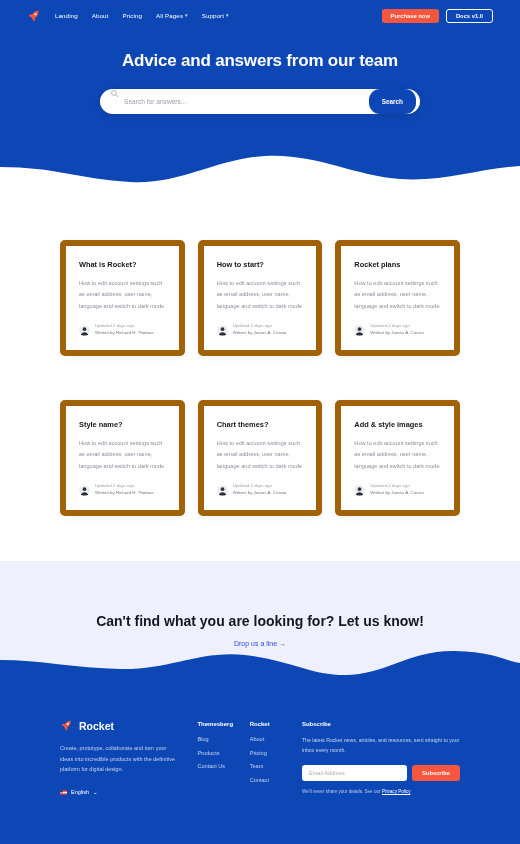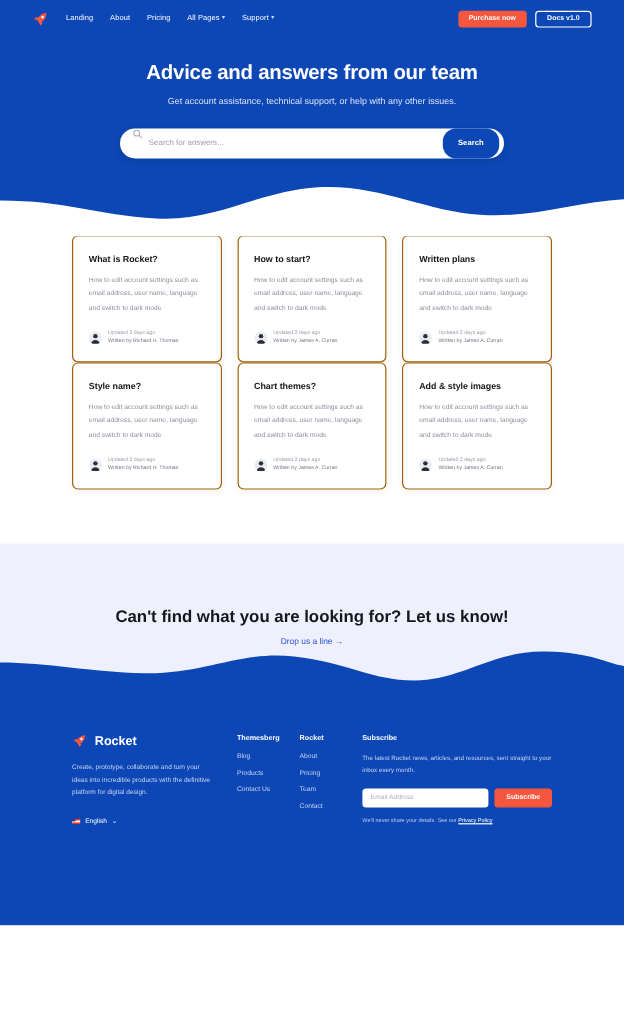--- a/index.html
+++ b/index.html
@@ -70,23 +70,24 @@
 
   
   .content { padding: 0 60px; background: #fff; }
   .section-title {
     font-size: 8.5px; font-weight: bold; color: #16171c;
     margin-top: 42px; margin-bottom: 14px;
   }
   .card-row { display: flex; gap: 13px; }
   .card {
     flex: 1 1 0; background: #fff;
-    border: 1px solid #a16207; border-radius: 5px;
+    border: 6px solid #a16207; border-radius: 5px;
     padding: 14px 13px 13px;
     box-shadow: 0 2px 7px rgba(22,34,80,.055);
+    margin-top: 44px;
   }
   .card-title { font-size: 7.4px; font-weight: bold; color: #16171c; margin-bottom: 9px; }
   .card-desc { font-size: 5.6px; line-height: 2.05; color: #8a8f9c; }
   .card-meta { display: flex; align-items: center; margin-top: 11px; gap: 5px; }
   .avatar { width: 11px; height: 11px; border-radius: 50%; flex: 0 0 auto; display:block; }
   .meta-text { line-height: 1.55; }
   .meta-updated { font-size: 4.4px; color: #9aa0ac; display: block; }
   .meta-author { font-size: 4.4px; color: #6e7480; display: block; }
 
   
@@ -167,21 +168,20 @@
         </a>
       </div>
       <div class="nav-right">
         <button class="btn-purchase">Purchase now</button>
         <button class="btn-docs">Docs v1.0</button>
       </div>
     </nav>
 
     <div class="hero-inner">
       <h1 class="hero-title">Advice and answers from our team</h1>
-      <p class="hero-sub">Get account assistance, technical support, or help with any other issues.</p>
 
       <div class="search-wrap">
         <svg class="search-icon" viewBox="0 0 24 24">
           <circle cx="10.5" cy="10.5" r="6.5" fill="none" stroke="#6b7280" stroke-width="2.4"></circle>
           <line x1="15.5" y1="15.5" x2="21" y2="21" stroke="#6b7280" stroke-width="2.4" stroke-linecap="round"></line>
         </svg>
         <input class="search-input" type="text" placeholder="Search for answers..." style="">
         <button class="btn-search">Search</button>
       </div>
     </div>
@@ -222,21 +222,21 @@
             <path d="M3.5 23c1.4-4.6 4.6-7 8.5-7s7.1 2.4 8.5 7z" fill="#2b2f38"></path>
           </svg>
           <span class="meta-text">
             <span class="meta-updated">Updated 2 days ago</span>
             <span class="meta-author">Written by James A. Curran</span>
           </span>
         </div>
       </article>
 
       <article class="card">
-        <h3 class="card-title">Written plans</h3>
+        <h3 class="card-title">Rocket plans</h3>
         <p class="card-desc">How to edit account settings such as email address, user name, language and switch to dark mode</p>
         <div class="card-meta">
           <svg class="avatar" viewBox="0 0 24 24">
             <circle cx="12" cy="12" r="12" fill="#e9ecf3"></circle>
             <circle cx="12" cy="9" r="4" fill="#2b2f38"></circle>
             <path d="M3.5 23c1.4-4.6 4.6-7 8.5-7s7.1 2.4 8.5 7z" fill="#2b2f38"></path>
           </svg>
           <span class="meta-text">
             <span class="meta-updated">Updated 2 days ago</span>
             <span class="meta-author">Written by James A. Curran</span>

